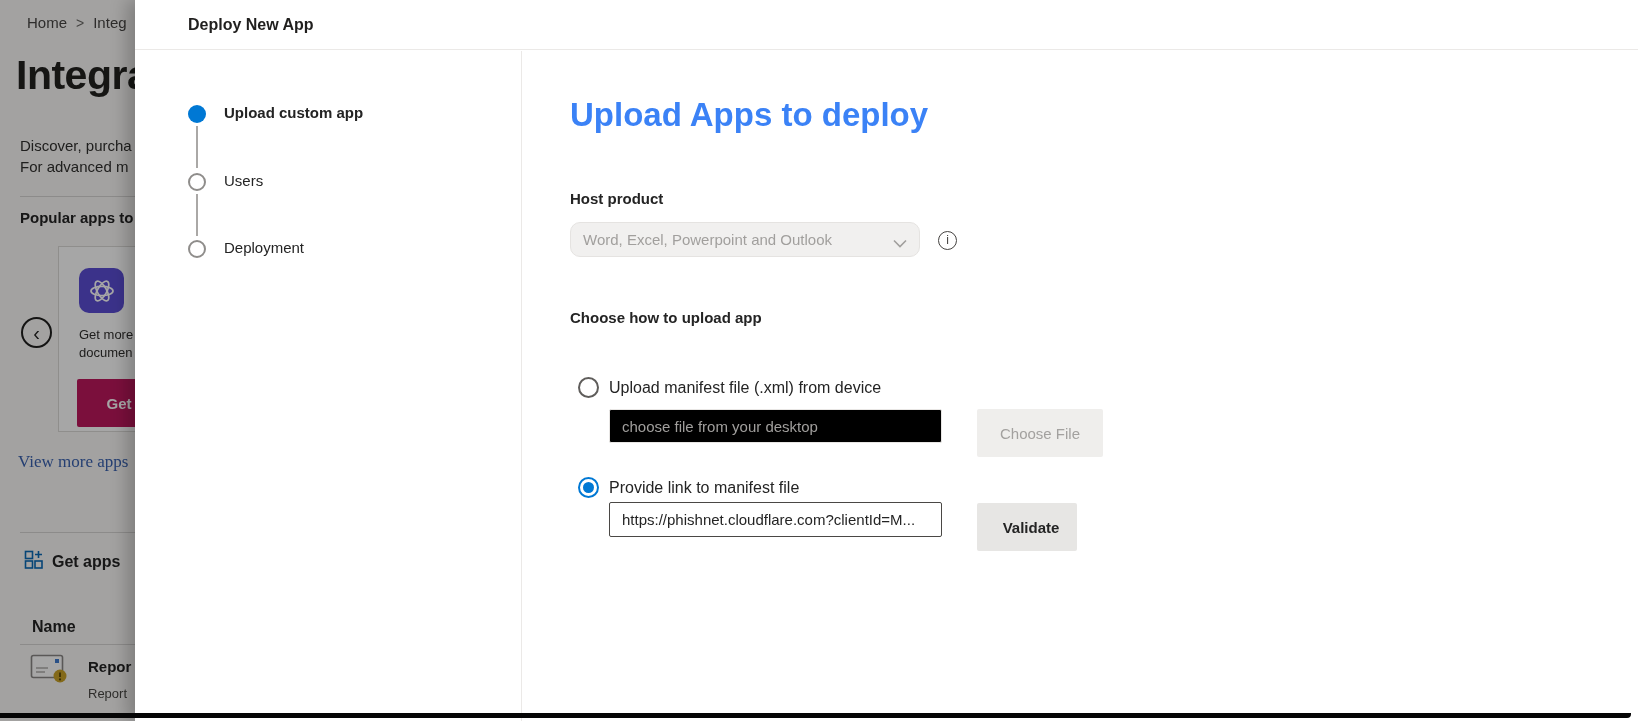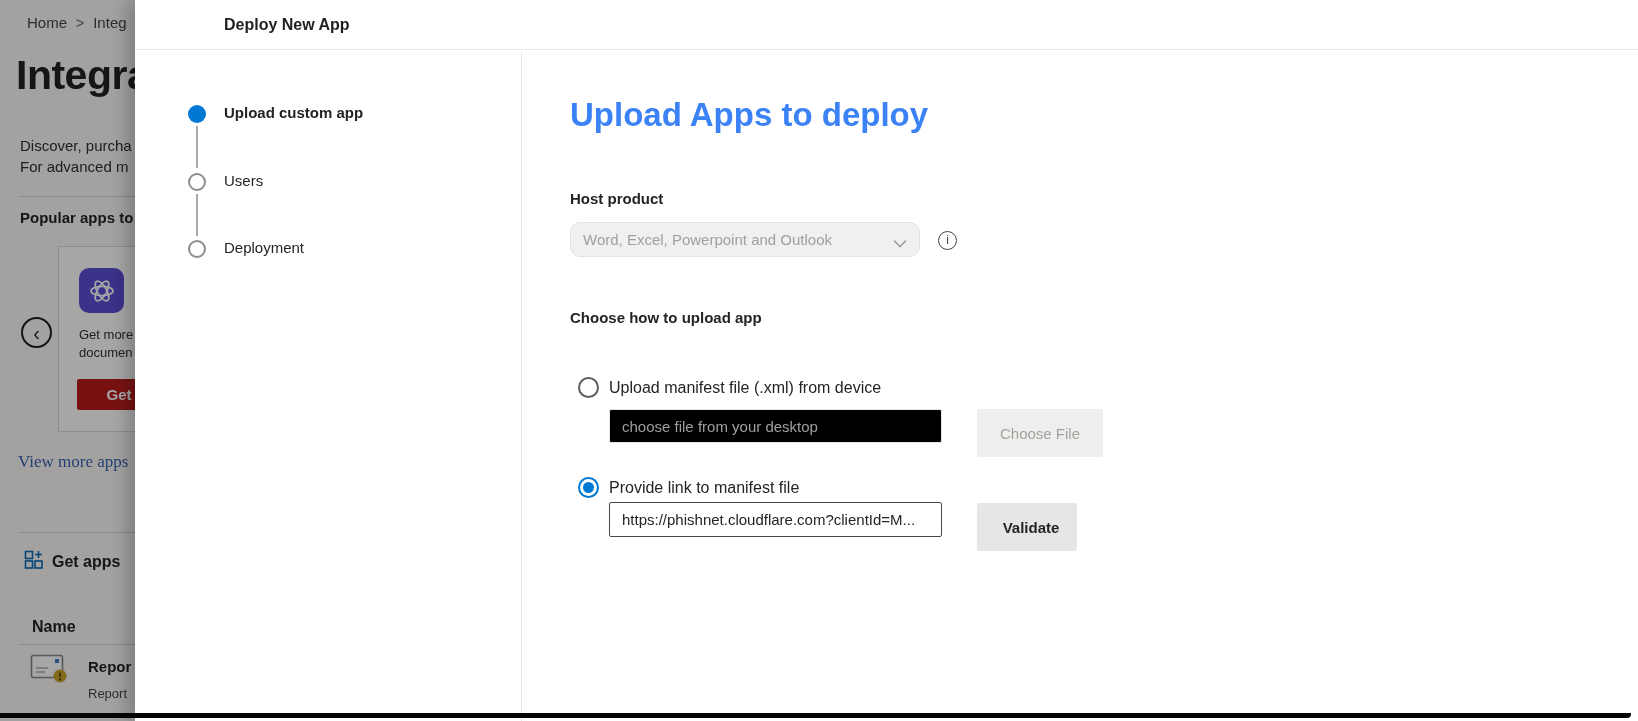--- a/index.html
+++ b/index.html
@@ -20,22 +20,22 @@
   .hdiv{ position:absolute; left:20px; width:115px; height:1px; background:#d8d6d4; }
   .popular{ position:absolute; left:20px; top:209px; font-size:15px; font-weight:700; color:#242424;}
   .app-card{
     position:absolute; left:58px; top:246px; width:120px; height:186px;
     background:#ffffff; border:1px solid #dcdad8;
   }
   .adobe{ position:absolute; left:20px; top:21px; width:45px; height:45px; border-radius:10px; background:#5b4dd4;
           display:flex; align-items:center; justify-content:center; }
   .card-line{ position:absolute; left:20px; font-size:13px; color:#31302e; }
   .get-btn{
-    position:absolute; left:18px; top:132px; width:84px; height:31px;
-    background:#b91c1c; color:#fff; font-size:15px; font-weight:600;
+    position:absolute; left:18px; top:132px; width:84px; height:48px;
+    background:#be185d; color:#fff; font-size:15px; font-weight:600;
     border:none; border-radius:2px; text-align:center; line-height:31px;
     font-family:"Liberation Sans",sans-serif;
   }
   .prev-btn{
     position:absolute; left:21px; top:317px; width:31px; height:31px; border-radius:50%;
     border:2px solid #201f1e; background:transparent; color:#201f1e;
     font-size:20px; line-height:26px; text-align:center; font-family:"Liberation Sans",sans-serif;
   }
   .view-more{ position:absolute; left:18px; top:452px; font-family:"Liberation Serif", serif;
     font-size:17px; color:#3a62b0; text-decoration:none; }
@@ -48,21 +48,21 @@
   .row-sub{ position:absolute; left:88px; top:686px; font-size:13px; color:#494744;}
   
   .dim{ position:absolute; left:0; top:0; width:135px; height:721px;
     background:rgba(0,0,0,0.35); z-index:5; }
   
   .panel{
     position:absolute; left:135px; top:0; right:0; bottom:0; background:#fff; z-index:10;
     box-shadow:-8px 0 16px rgba(0,0,0,0.22);
   }
   .panel-hdr{ position:absolute; left:0; right:0; top:0; height:50px; border-bottom:1px solid #ebe9e7;}
-  .panel-title{ position:absolute; left:53px; top:0; line-height:50px; font-size:16px; font-weight:700; color:#201f1e;margin-left:36px;}
+  .panel-title{ position:absolute; left:53px; top:0; line-height:50px; font-size:16px; font-weight:700; color:#201f1e;}
   .vdiv{ position:absolute; left:386px; top:51px; bottom:0; width:1px; background:#ebe9e7;}
   
   .step-dot{ position:absolute; width:18px; height:18px; border-radius:50%; }
   .dot-active{ background:#0078d4; }
   .dot-open{ background:#fff; border:2px solid #8f8d8b; }
   .step-label{ position:absolute; left:89px; font-size:15px; color:#242424; }
   .step-label.active{ font-weight:700; }
   .step-line{ position:absolute; left:61px; width:2px; height:42px; background:#aaa8a6; }
   
   .c-heading{ position:absolute; left:435px; top:96px; font-size:33px; font-weight:700; color:#3b82f6;}

